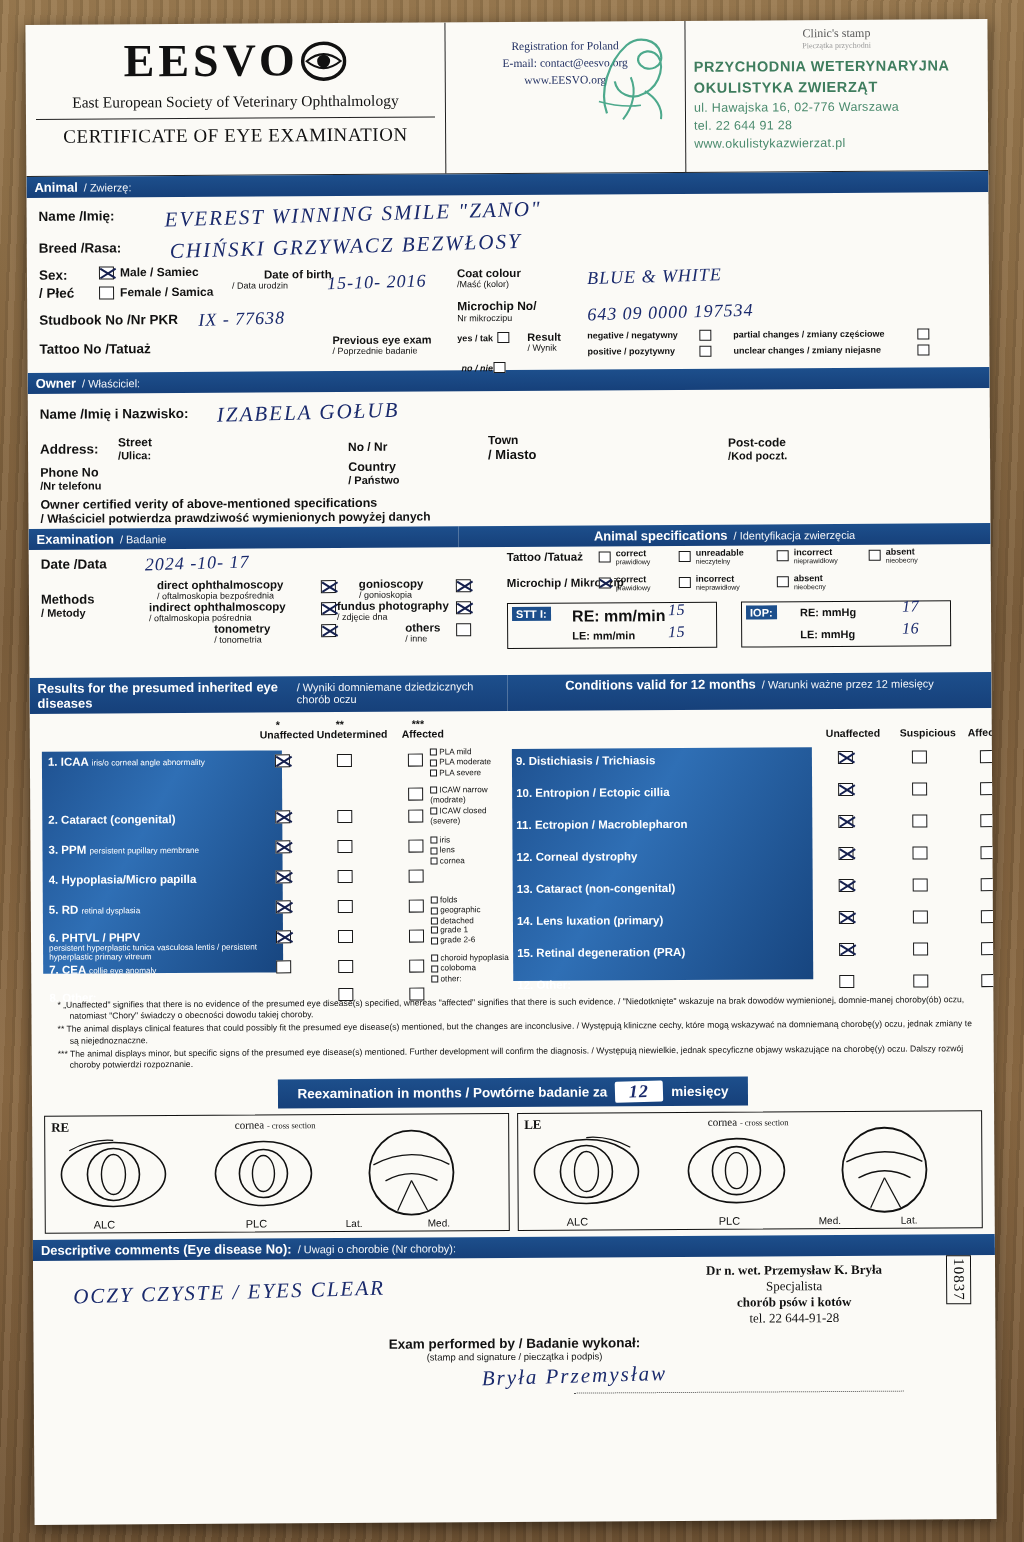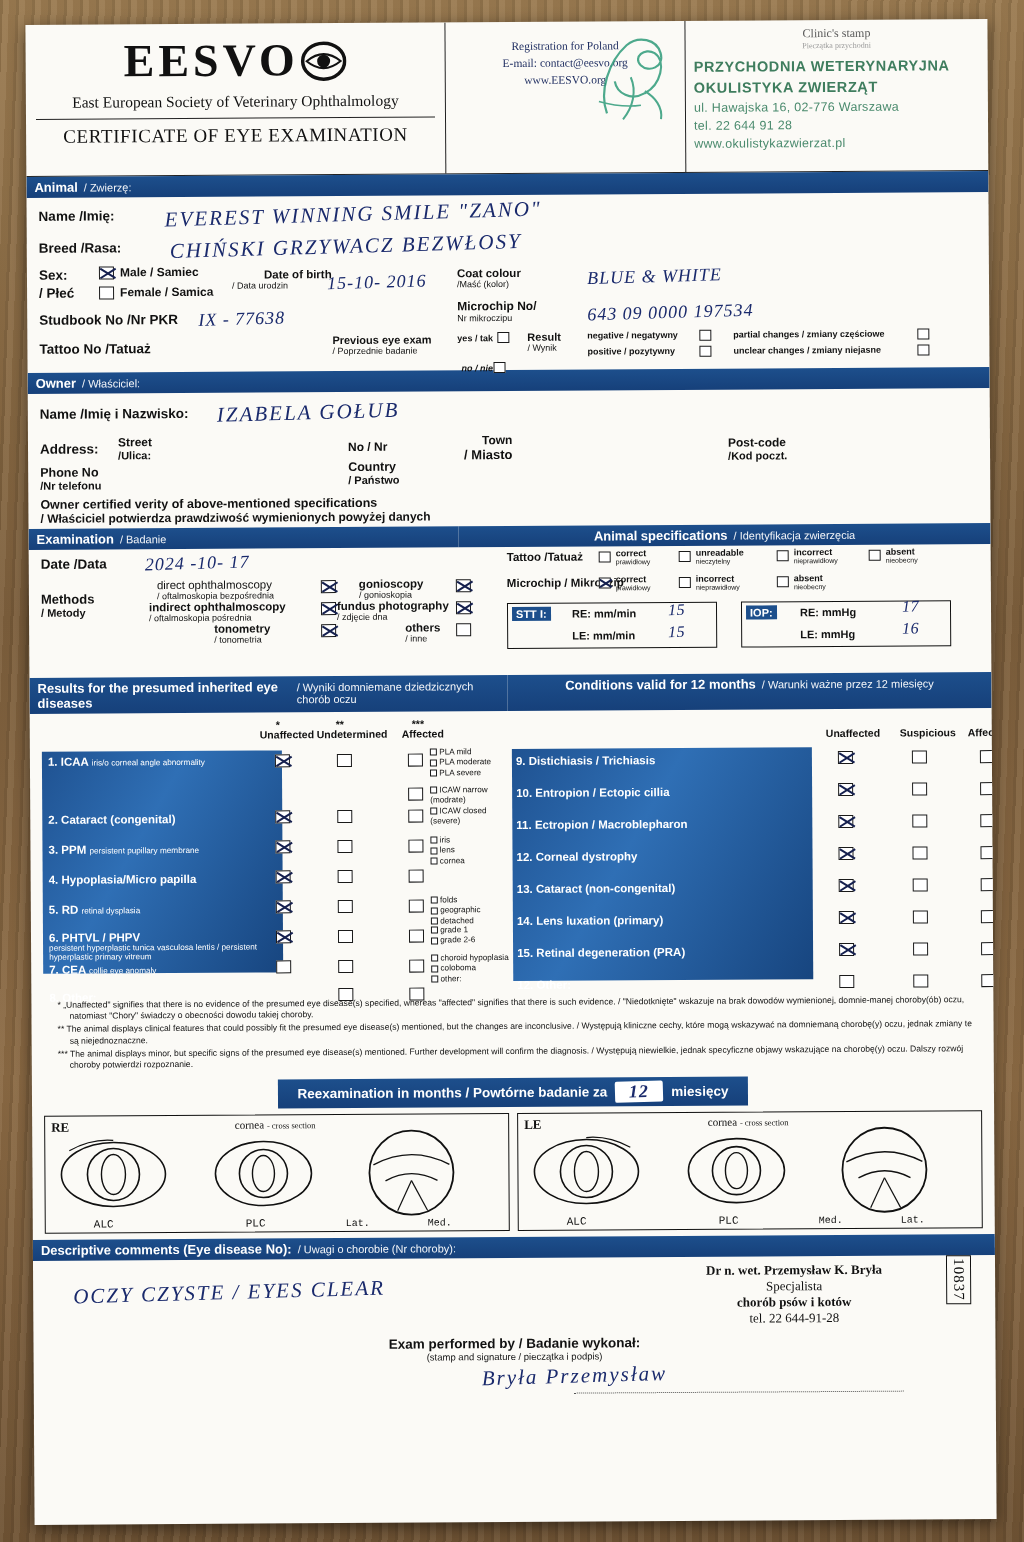--- a/index.html
+++ b/index.html
@@ -131,21 +131,21 @@
     font-weight:bold; font-size:13.5px; padding:4px 10px; text-align:center;
     display:flex; align-items:center; justify-content:center; gap:8px;
   }
   .reexam .valbox { background:#fff; color:#1a2a6c; padding:0 14px; border-radius:2px;}
 
   .eyes { display:flex; gap:8px; padding:2px 12px 0 12px; }
   .eyebox { flex:1; border:1.6px solid #111; height:118px; position:relative; }
   .eyebox .tag { position:absolute; left:6px; top:3px; font-weight:bold; font-size:13px; font-family:"Liberation Serif",serif;}
   .eyebox .cs { position:absolute; left:50%; transform:translateX(-50%); top:3px; font-size:11px; font-family:"Liberation Serif",serif;}
   .eyebox .cs i { font-size:8.5px; font-style:normal;}
-  .cap { position:absolute; font-size:11px; font-family:Liberation Mono, monospace;}
+  .cap { position:absolute; font-size:11px; font-family:Liberation Sans, sans-serif;}
 
   .sign-area { display:flex; }
   .comments { width:560px; padding:2px 10px; }
   .sig { flex:1; position:relative; padding-top:6px; text-align:center; font-family:"Liberation Serif", serif;}
   .sig .nm { font-size:13px; font-weight:bold; }
   .sig .sp { font-size:13px; }
   .numbox {
     position:absolute; right:24px; top:0px; border:1.4px solid #111; padding:2px 3px;
     font-size:15px; writing-mode:vertical-rl; letter-spacing:1px; font-family:"Liberation Serif",serif;
   }
@@ -328,21 +328,21 @@
     <div class="r" style="left:12px; top:48px;">
       <span class="lbl">Address:</span>
     </div>
     <div class="r" style="left:90px; top:42px; display:block;">
       <div class="lbl" style="font-size:12px;">Street</div>
       <div class="lbl" style="font-size:11px;">/Ulica:</div>
     </div>
     <div class="r" style="left:320px; top:48px;">
       <span class="lbl" style="font-size:12px;">No / Nr</span>
     </div>
-    <div class="r" style="left:436px; top:42px; display:block;text-align:right;">
+    <div class="r" style="left:460px; top:42px; display:block;">
       <div class="lbl" style="font-size:12px;">Town</div>
       <div class="lbl" style="font-size:13px;">/ Miasto</div>
     </div>
     <div class="r" style="left:700px; top:46px; display:block;">
       <div class="lbl" style="font-size:12px;">Post-code</div>
       <div class="lbl" style="font-size:11px;">/Kod poczt.</div>
     </div>
 
     <div class="r" style="left:12px; top:72px; display:block;">
       <div class="lbl" style="font-size:12.5px;">Phone No</div>
@@ -375,21 +375,21 @@
       <span class="lbl">Date /Data</span>
       <span class="hand sm" style="margin-left:30px;">2024 -10-  17</span>
     </div>
 
     <div class="r" style="left:12px; top:42px; display:block;">
       <div class="lbl" style="font-size:13px;">Methods</div>
       <div class="lbl" style="font-size:11px;">/ Metody</div>
     </div>
 
     <div class="r" style="left:128px; top:30px; display:block;">
-      <div style="font-size:11.5px;font-weight:normal;">direct ophthalmoscopy</div>
+      <div style="font-size:11.5px;font-weight:bold;">direct ophthalmoscopy</div>
       <div class="sml">/ oftalmoskopia bezpośrednia</div>
     </div>
     <div class="r" style="left:292px; top:32px;">
           <span class="cb x"></span>
         </div>
 
     <div class="r" style="left:120px; top:52px; display:block;">
       <div style="font-size:11.5px;font-weight:bold;">indirect ophthalmoscopy</div>
       <div class="sml">/ oftalmoskopia pośrednia</div>
     </div>
@@ -482,21 +482,21 @@
     <div class="r" style="left:748px; top:28px; gap:5px;">
           <span class="cb cbsm"></span>
       <span style="display:block">
             <span class="sml" style="display:block;font-weight:bold">absent</span>
       <span style="display:block;font-size:7px">nieobecny</span>
           </span>
         </div>
 
     <div style="position:absolute; left:478px; top:56px; width:210px; height:46px; border:1.5px solid #111;">
       <span style="position:absolute;left:4px;top:3px;font-size:11px;font-weight:bold;background:#1d4f8c;color:#fff;padding:1px 4px;">STT I:</span>
-      <span style="position:absolute;left:64px;top:4px;font-size:11px;font-weight:bold;text-align:right;">RE: mm/min</span>
+      <span style="position:absolute;left:64px;top:4px;font-size:16px;font-weight:bold;text-align:right;">RE: mm/min</span>
       <span style="position:absolute;left:64px;top:26px;font-size:11px;font-weight:bold;">LE: mm/min</span>
       <span class="hand xs" style="position:absolute;left:160px;top:-2px;">15</span>
       <span class="hand xs" style="position:absolute;left:160px;top:20px;">15</span>
     </div>
 
     <div style="position:absolute; left:712px; top:56px; width:210px; height:46px; border:1.5px solid #111;">
       <span style="position:absolute;left:4px;top:3px;font-size:11px;font-weight:bold;background:#1d4f8c;color:#fff;padding:1px 4px;">IOP:</span>
       <span style="position:absolute;left:58px;top:4px;font-size:11px;font-weight:bold;">RE: mmHg</span>
       <span style="position:absolute;left:58px;top:26px;font-size:11px;font-weight:bold;">LE: mmHg</span>
       <span class="hand xs" style="position:absolute;left:160px;top:-4px;">17</span>

